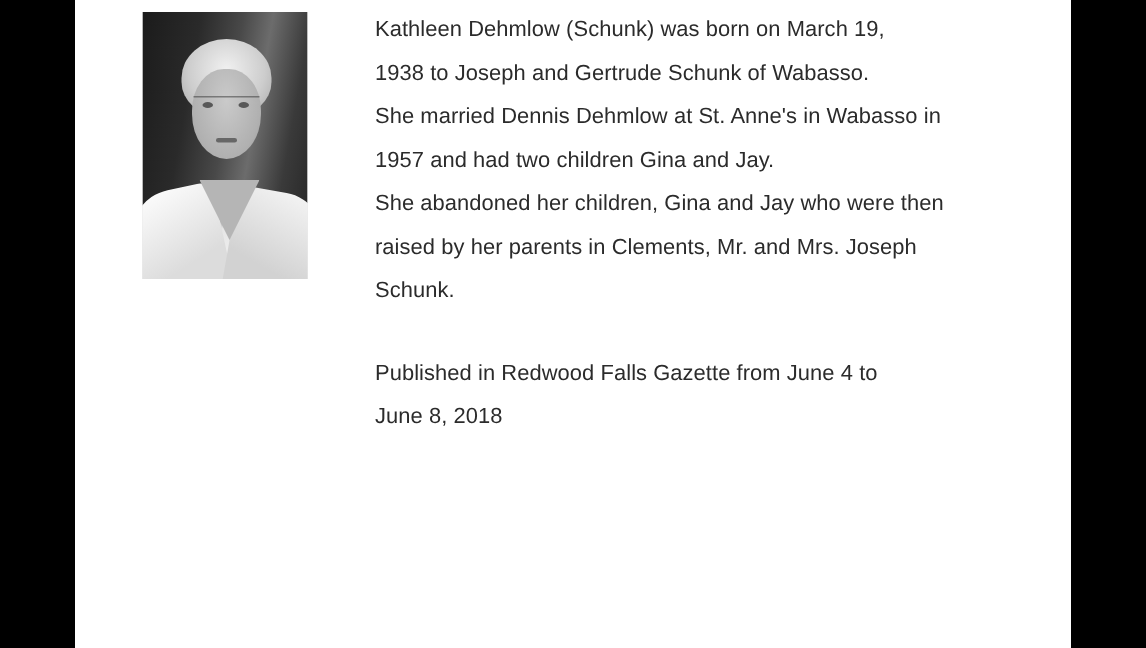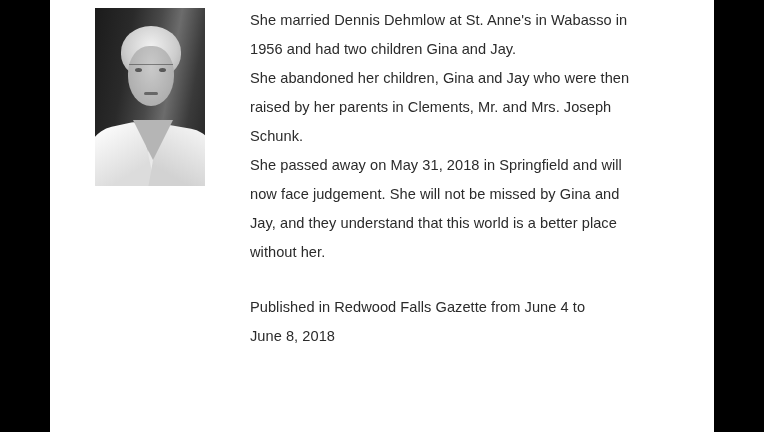--- a/index.html
+++ b/index.html
@@ -171,28 +171,26 @@
           <div class="hair"></div>
           <div class="face"></div>
           <div class="glasses"></div>
           <div class="eye-l"></div>
           <div class="eye-r"></div>
           <div class="mouth"></div>
         </div>
       </div>
 
       <div id="text-col">
+        <p class="para body-block">Kathleen Dehmlow (Schunk) was born on March 19,
+1938 to Joseph and Gertrude Schunk of Wabasso.</p>
         <p class="para body-block">She married Dennis Dehmlow at St. Anne's in Wabasso in
-1956 and had two children Gina and Jay.</p>
+1957 and had two children Gina and Jay.</p>
         <p class="para body-block">She abandoned her children, Gina and Jay who were then
 raised by her parents in Clements, Mr. and Mrs. Joseph
 Schunk.</p>
-        <p class="para body-block">She passed away on May 31, 2018 in Springfield and will
-now face judgement. She will not be missed by Gina and
-Jay, and they understand that this world is a better place
-without her.</p>
         <p class="para published">Published in Redwood Falls Gazette from June 4 to
 June 8, 2018</p>
       </div>
 
     </div>
   </div>
 </div>
 
 </body></html>

